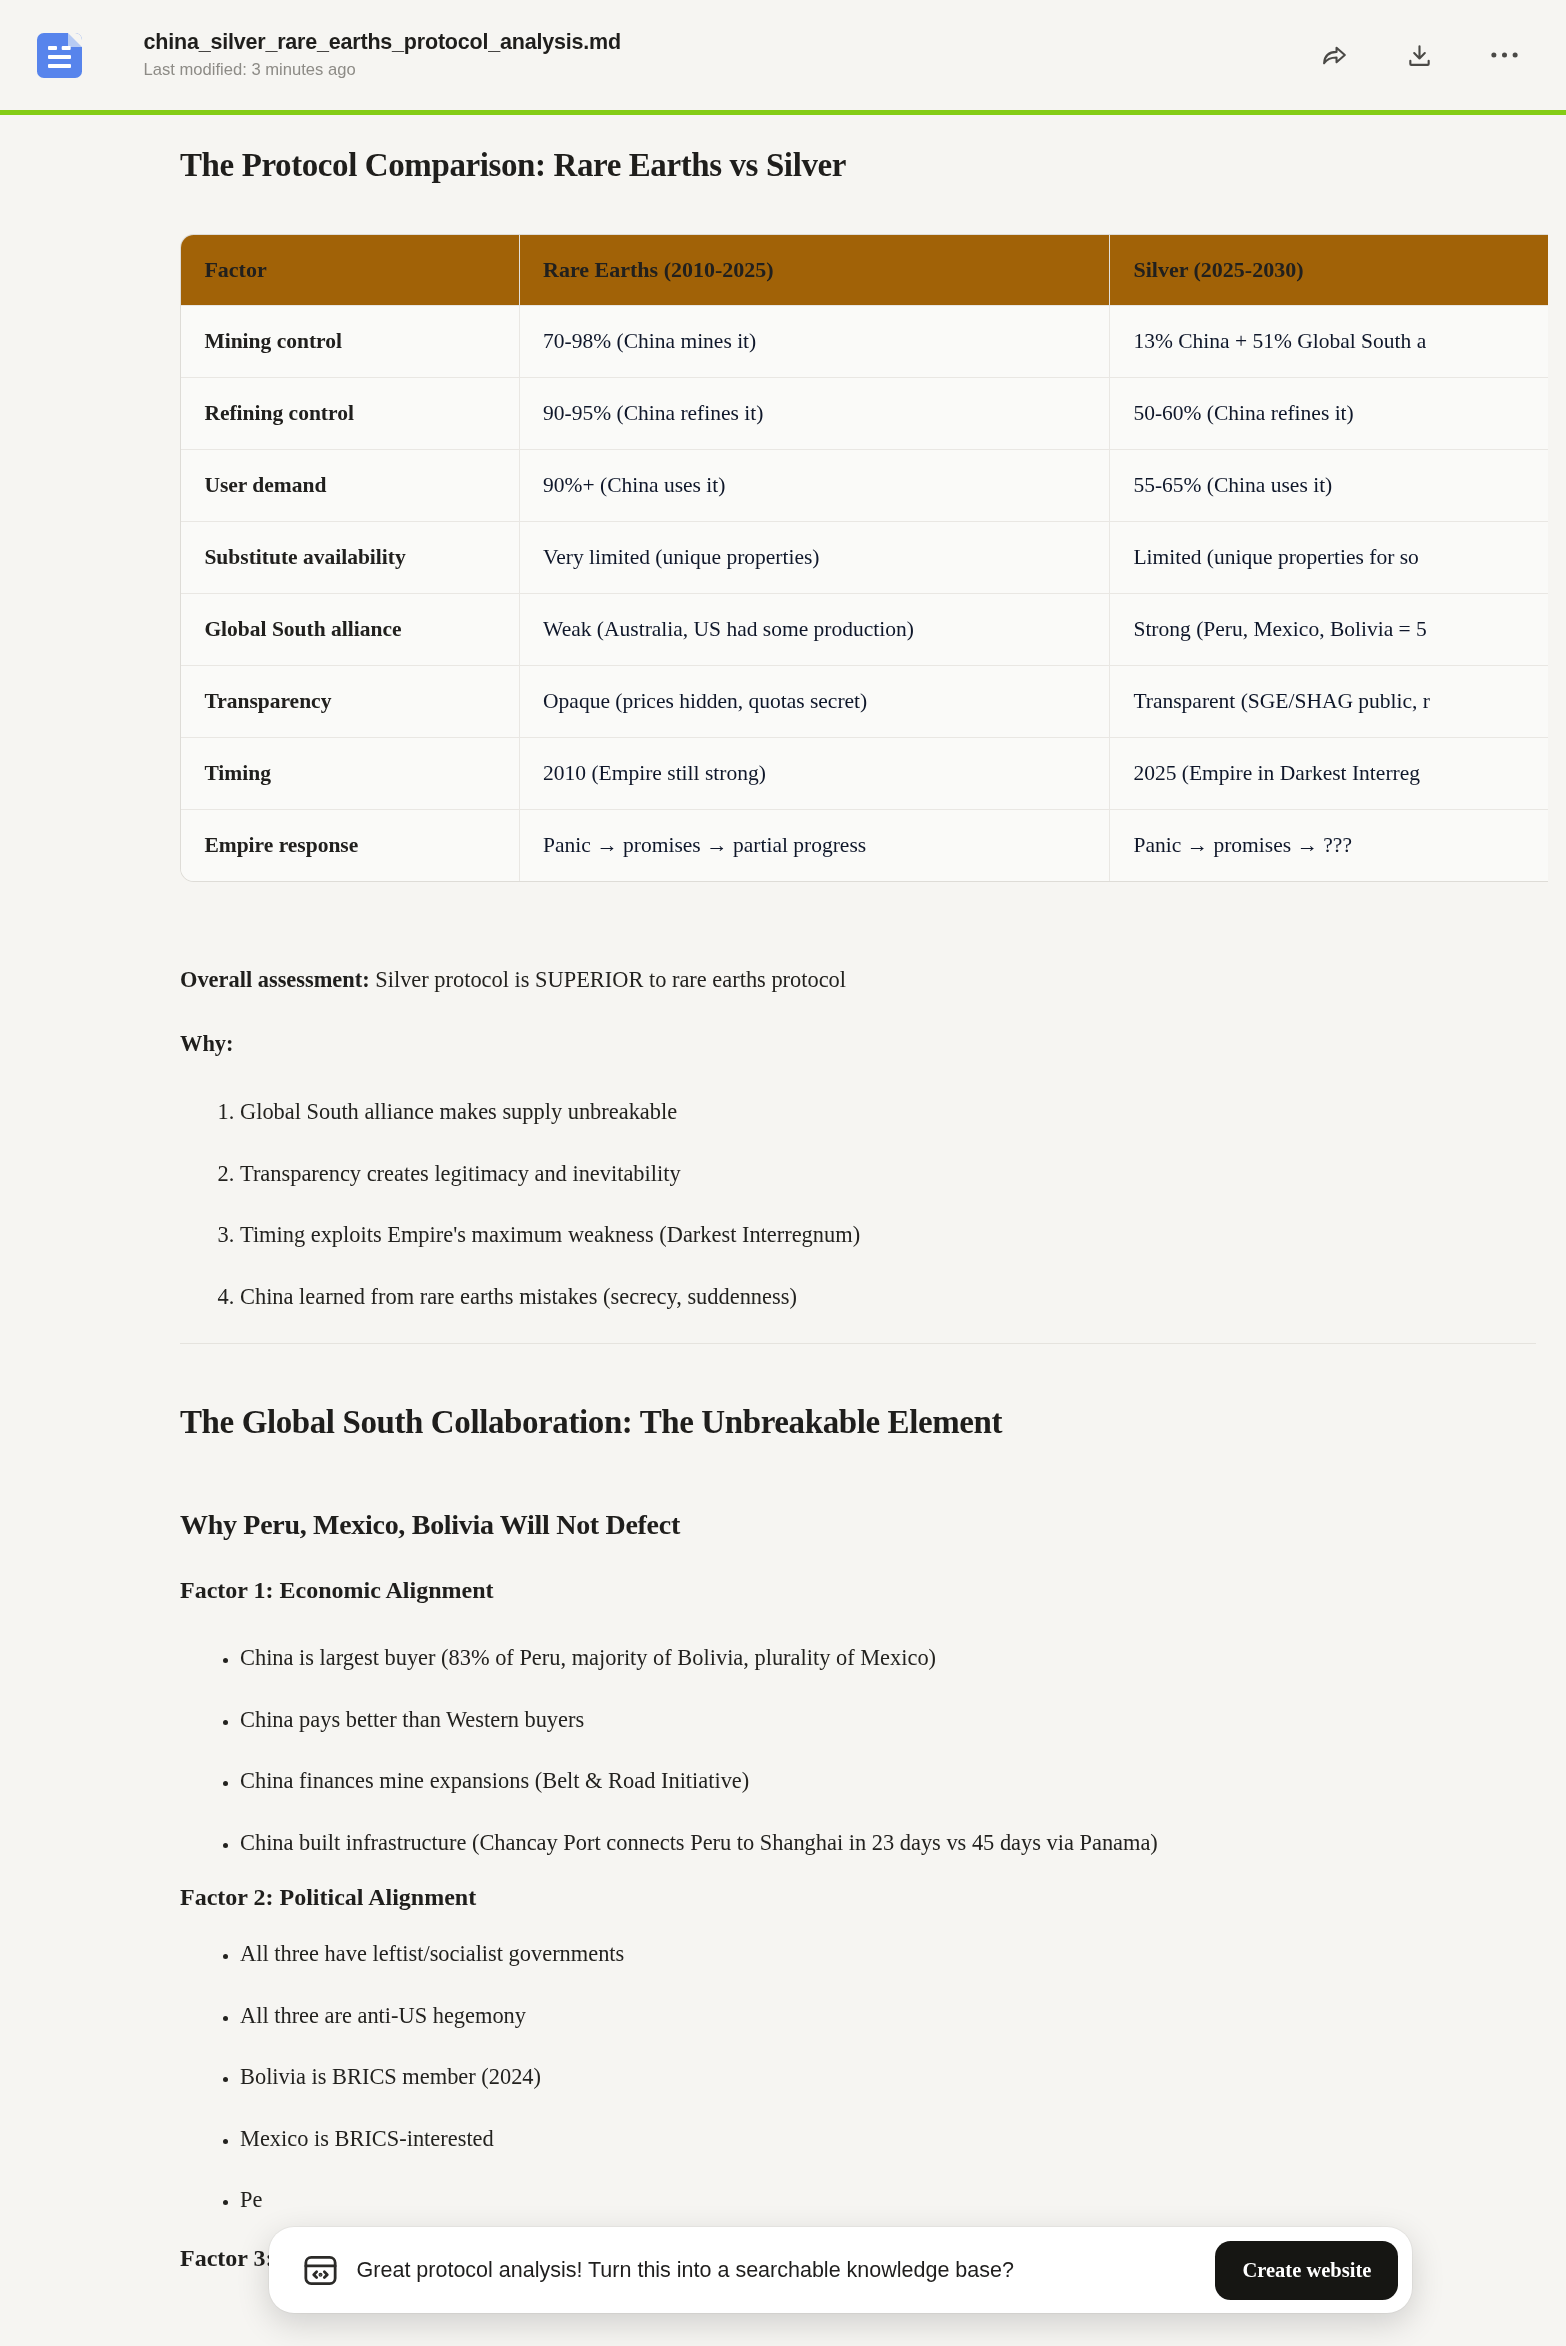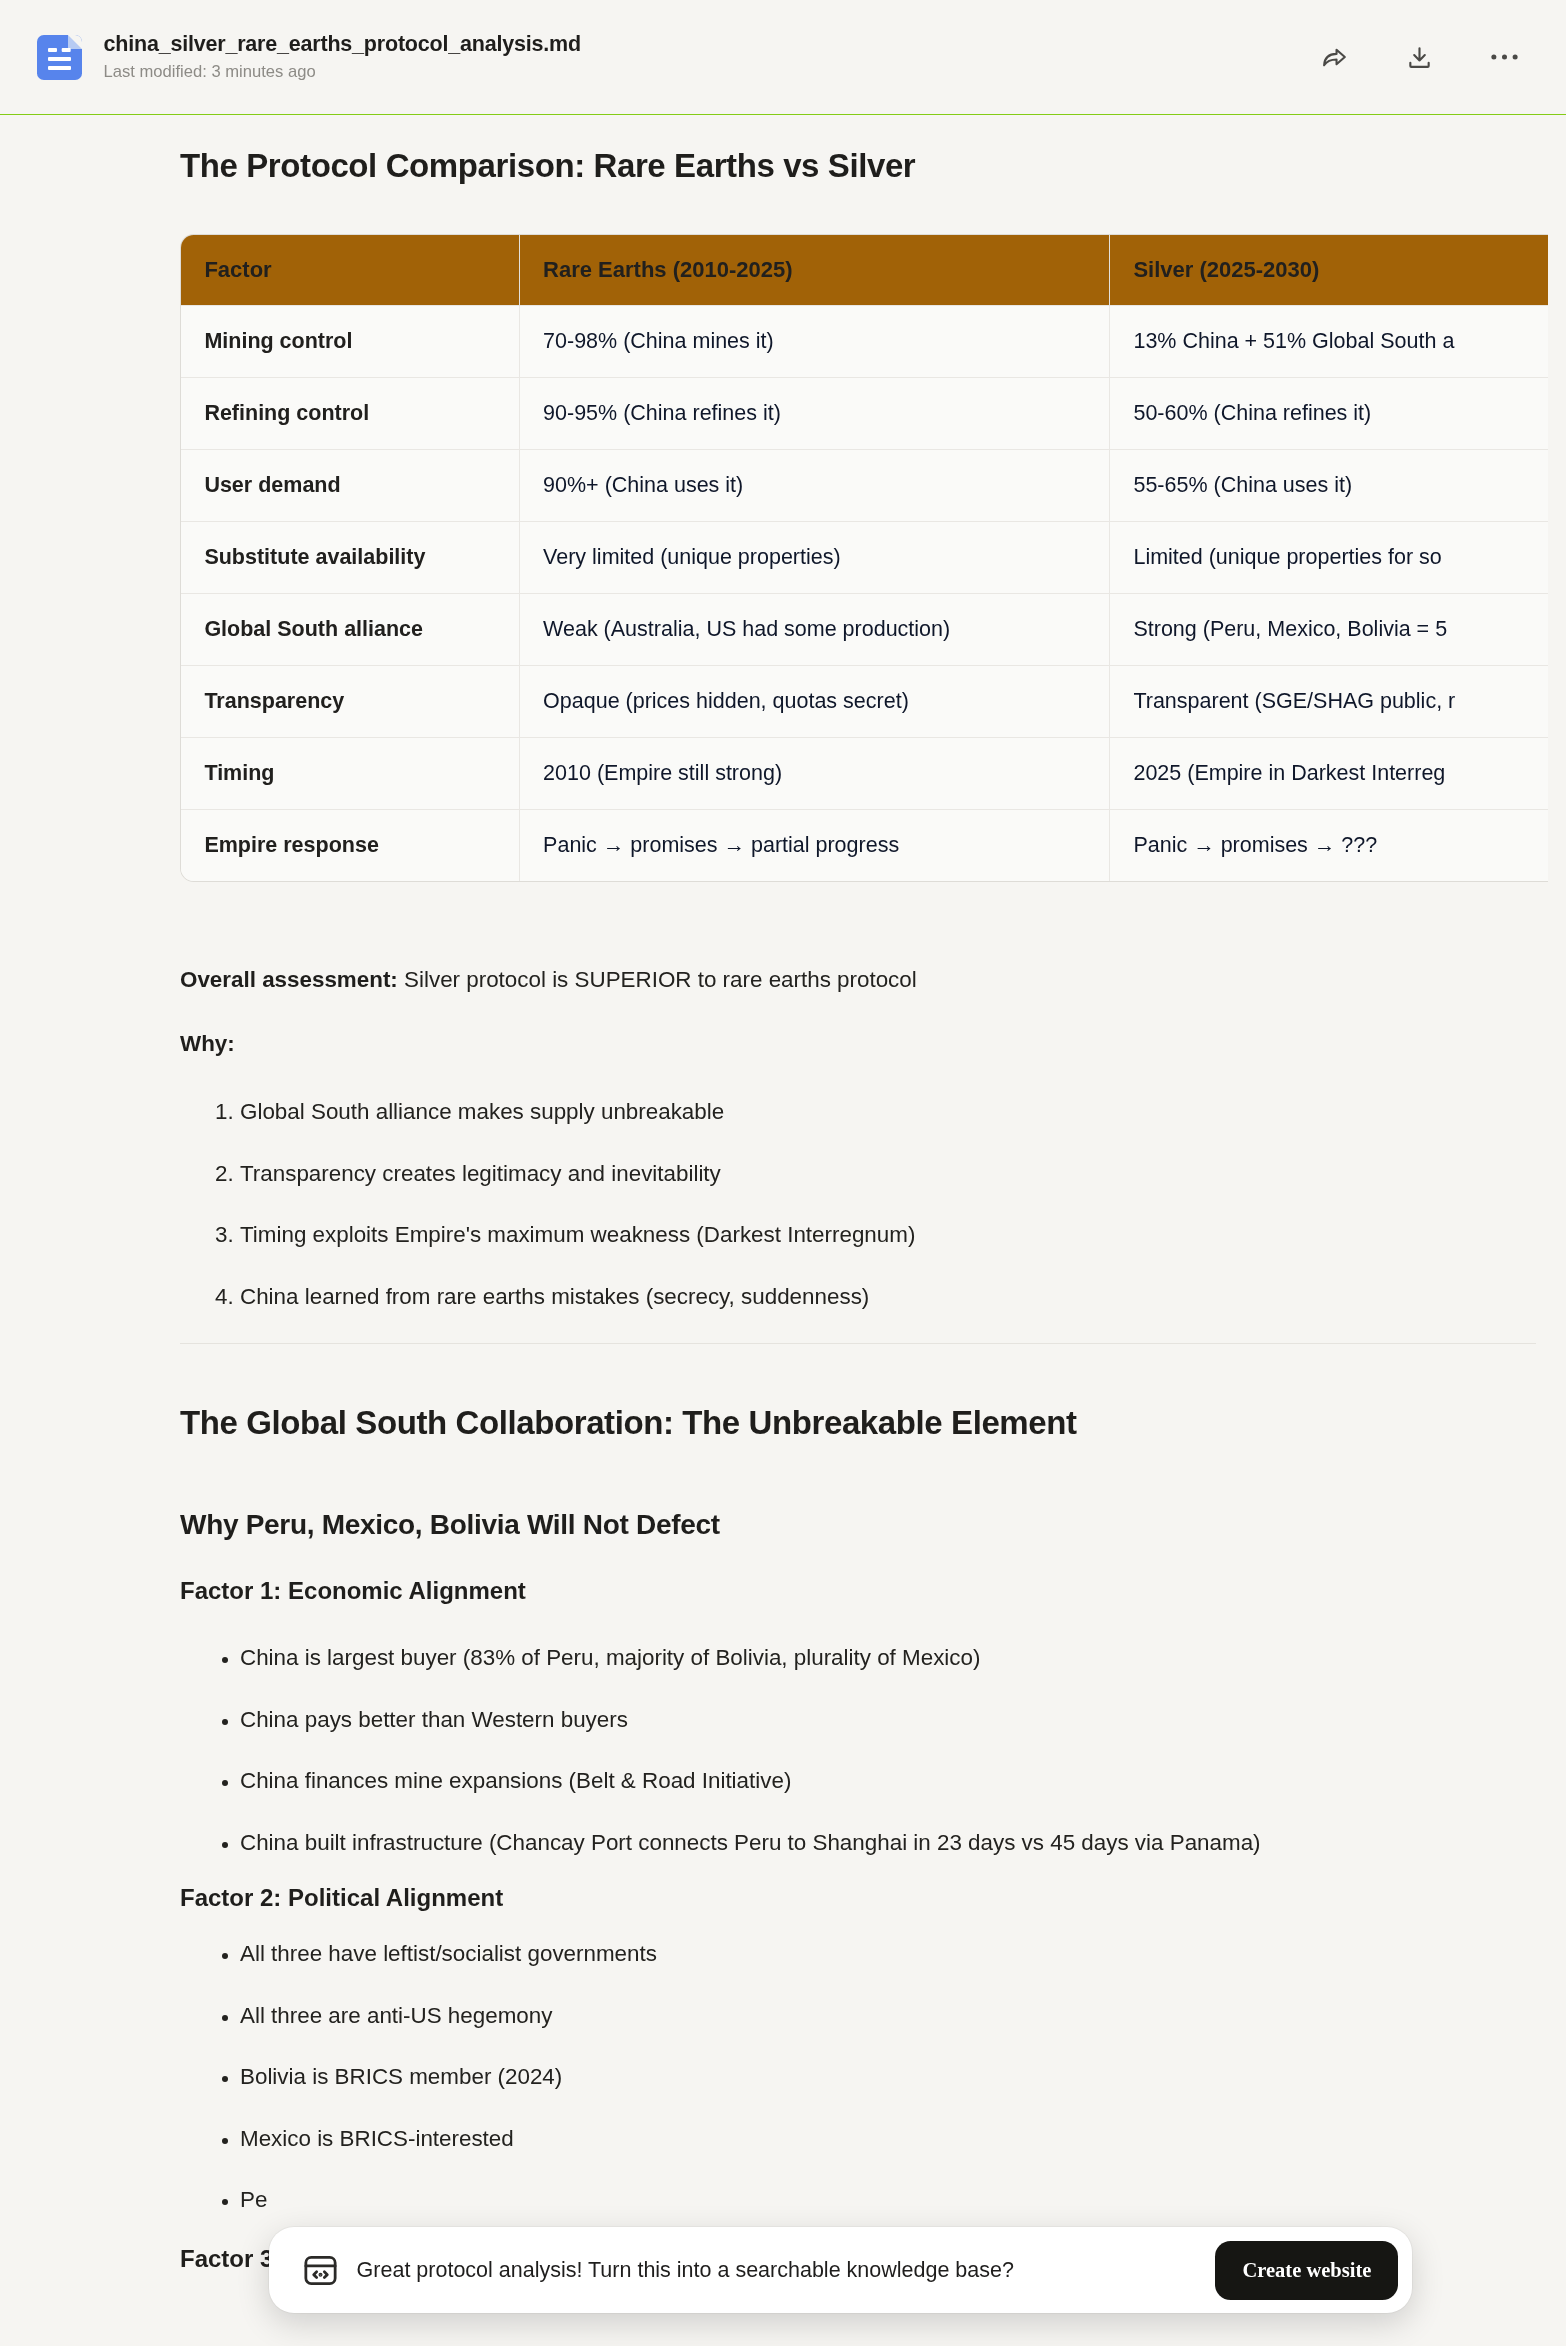--- a/index.html
+++ b/index.html
@@ -7,21 +7,21 @@
   body {
     width:1566px; height:2346px; overflow:hidden; position:relative;
     background:#f6f5f2;
     font-family:"Liberation Sans", sans-serif;
     color:#23221f;
   }
 
   
   .app-header {
     height:115px; display:flex; align-items:center;
-    padding:0 37px 0 37px; border-bottom:1px solid #84cc16; background:#f6f5f2;
+    padding:0 37px 0 37px; border-bottom:5px solid #84cc16; background:#f6f5f2;gap:40px;
   }
   .doc-icon {
     width:45px; height:45px; border-radius:6.8px; background:#5784ec;
     position:relative; overflow:hidden; flex:0 0 auto;
   }
   .doc-icon::before {
     content:''; position:absolute; top:0; right:0;
     border-left:14.6px solid #b7cbf3; border-top:14.6px solid #f6f5f2;
   }
   .doc-lines { position:absolute; left:10.7px; top:22.4px; width:23.4px; height:4.4px; background:#fff; border-radius:1px; }
@@ -30,21 +30,21 @@
 
   .file-titles { margin-left:21.5px; }
   .file-name { font-size:21.5px; font-weight:700; color:#1f1e1c; letter-spacing:-0.2px; }
   .file-modified { font-size:16.6px; color:#8d8b86; margin-top:5.9px; }
 
   .header-actions { margin-left:auto; display:flex; align-items:center; gap:49px; padding-right:5.9px; }
   .icon-btn { background:none; border:none; padding:3.9px; cursor:pointer; display:flex; align-items:center; }
   .icon-btn svg { display:block; }
 
   
-  main { padding-left:180px; display:flow-root; }
+  main { padding-left:180px; display:flow-root;font-family:Liberation Serif, serif; }
 
   h1 { font-size:33px; font-weight:700; color:#1f1e1c; letter-spacing:-0.4px; margin:0; line-height:43px; }
   .h1-first { margin-top:29px; }
   h2 { font-size:28px; font-weight:700; color:#1f1e1c; margin:62px 0 0; line-height:37px; letter-spacing:-0.3px; }
   h3 { font-size:24px; font-weight:700; color:#1f1e1c; margin:0; line-height:31px; }
 
   
   .table-wrap {
     margin-top:47px; width:1368px; overflow:hidden;
     border:1px solid #dedcd7; border-right:none; border-radius:13.7px 0 0 13.7px;

